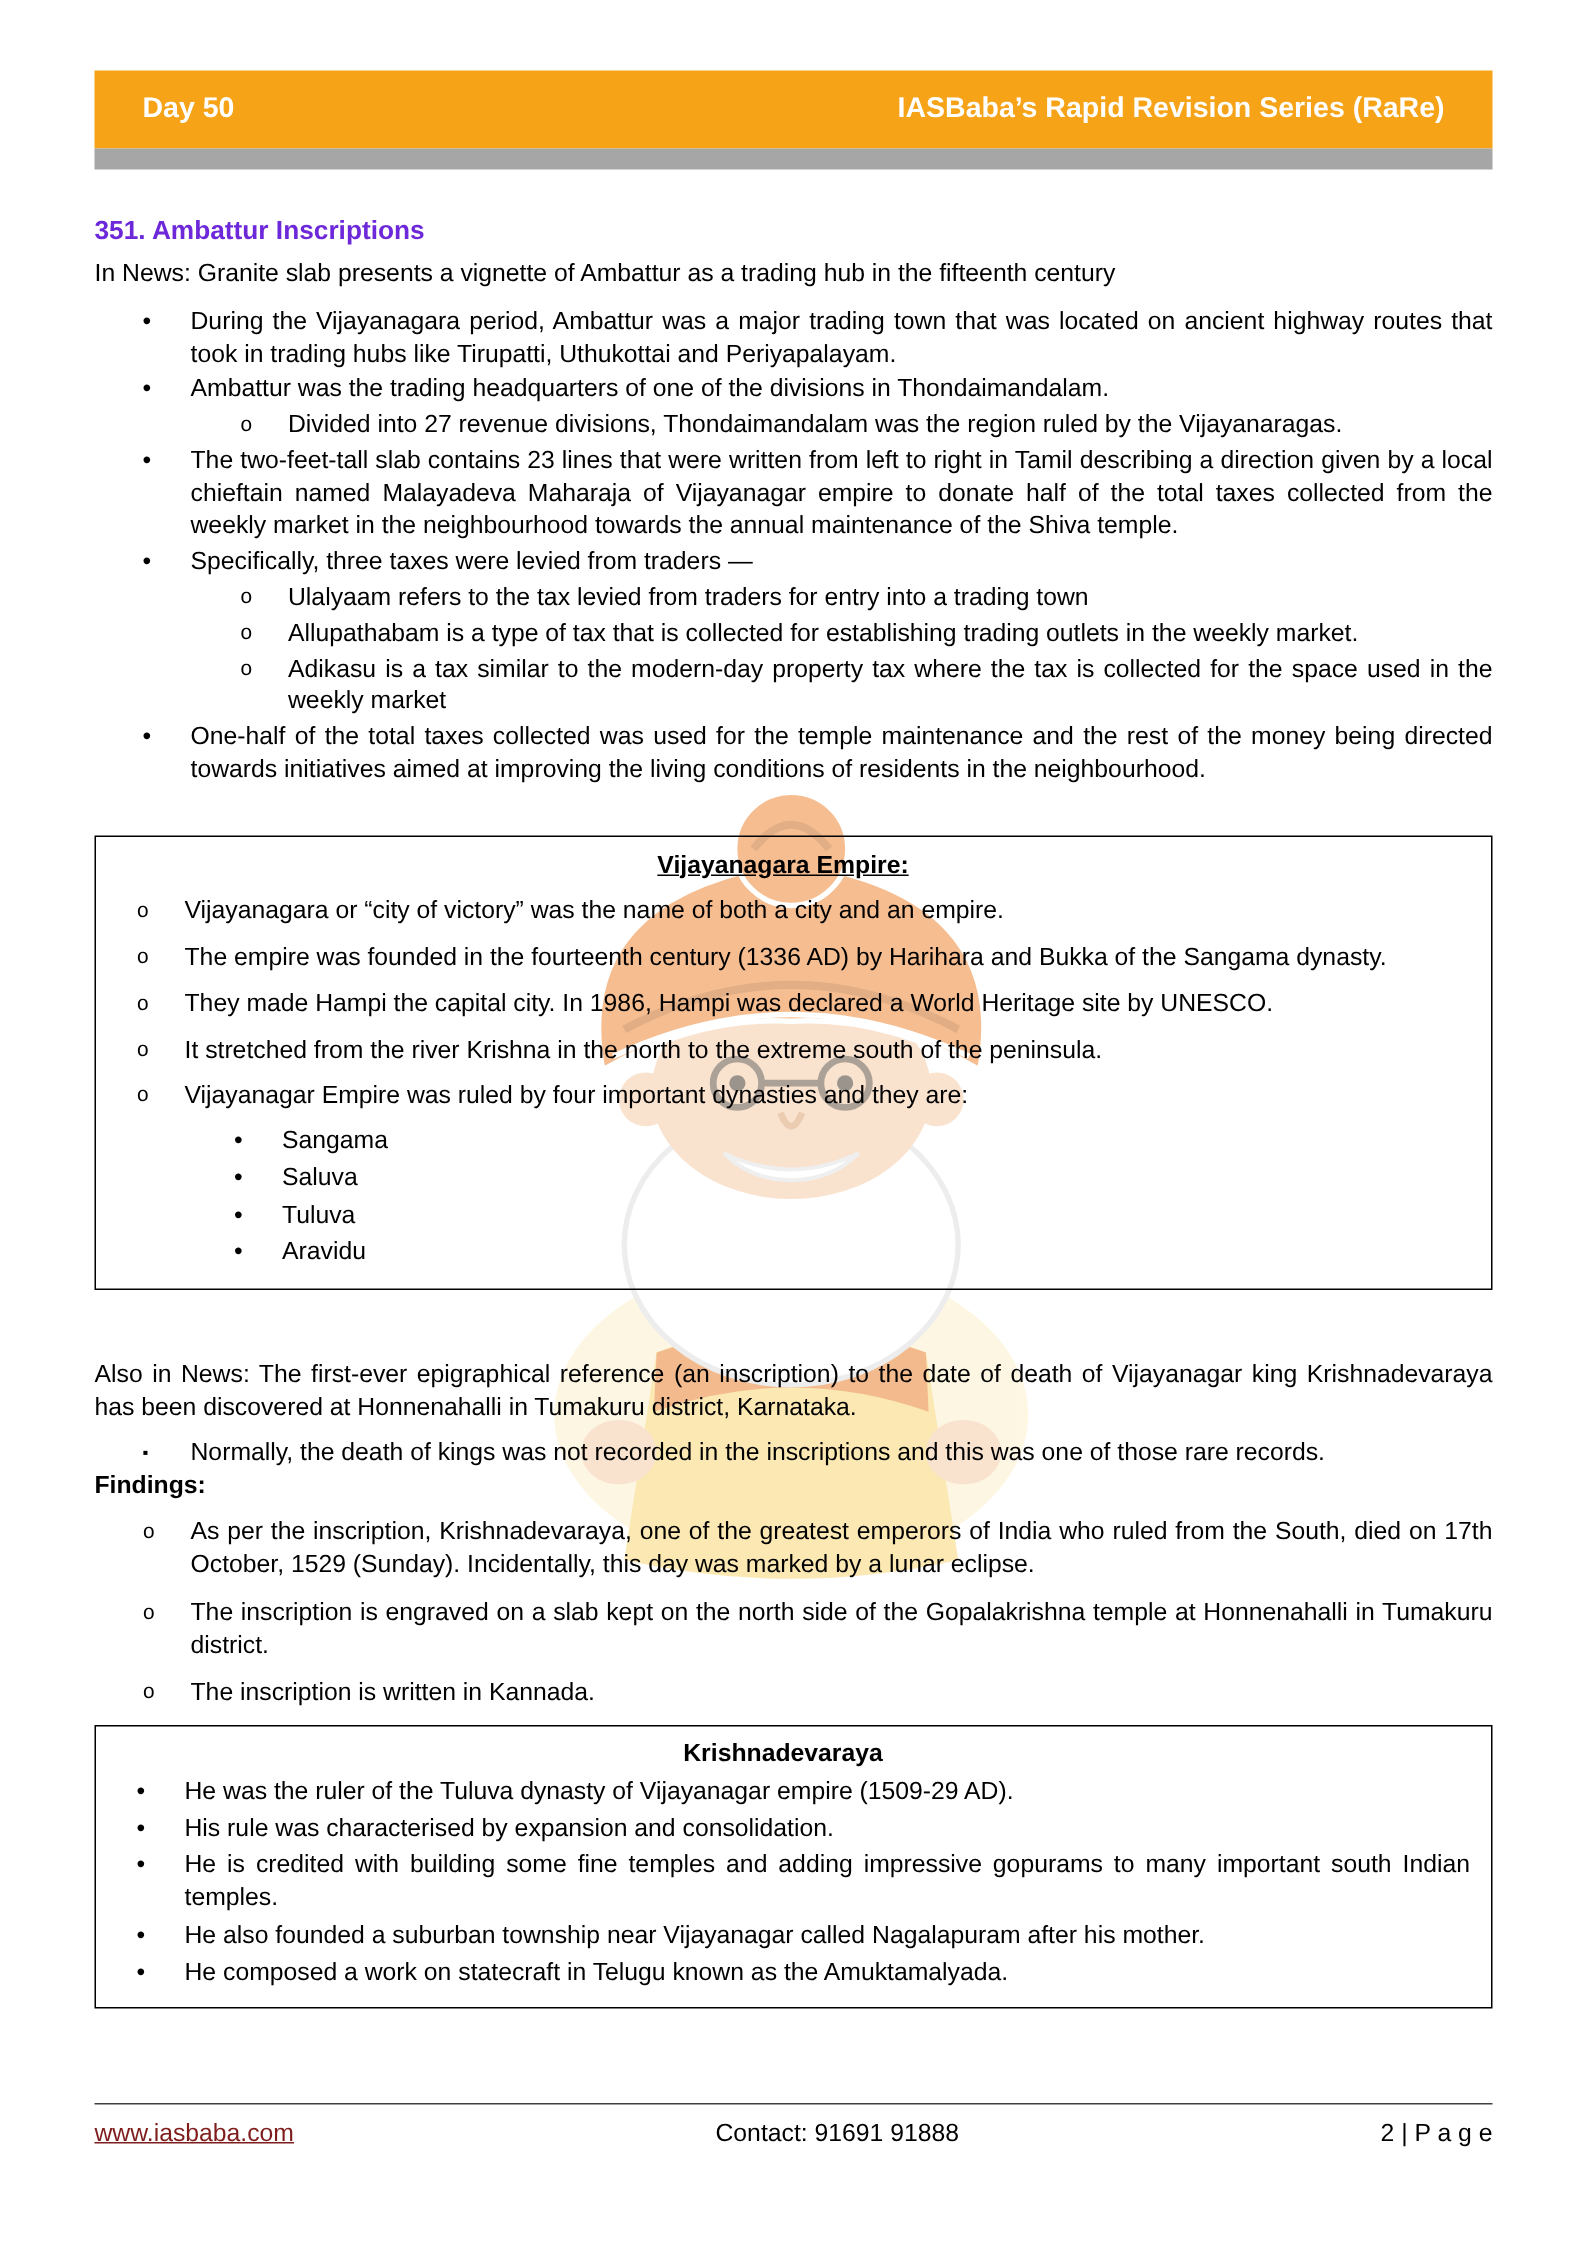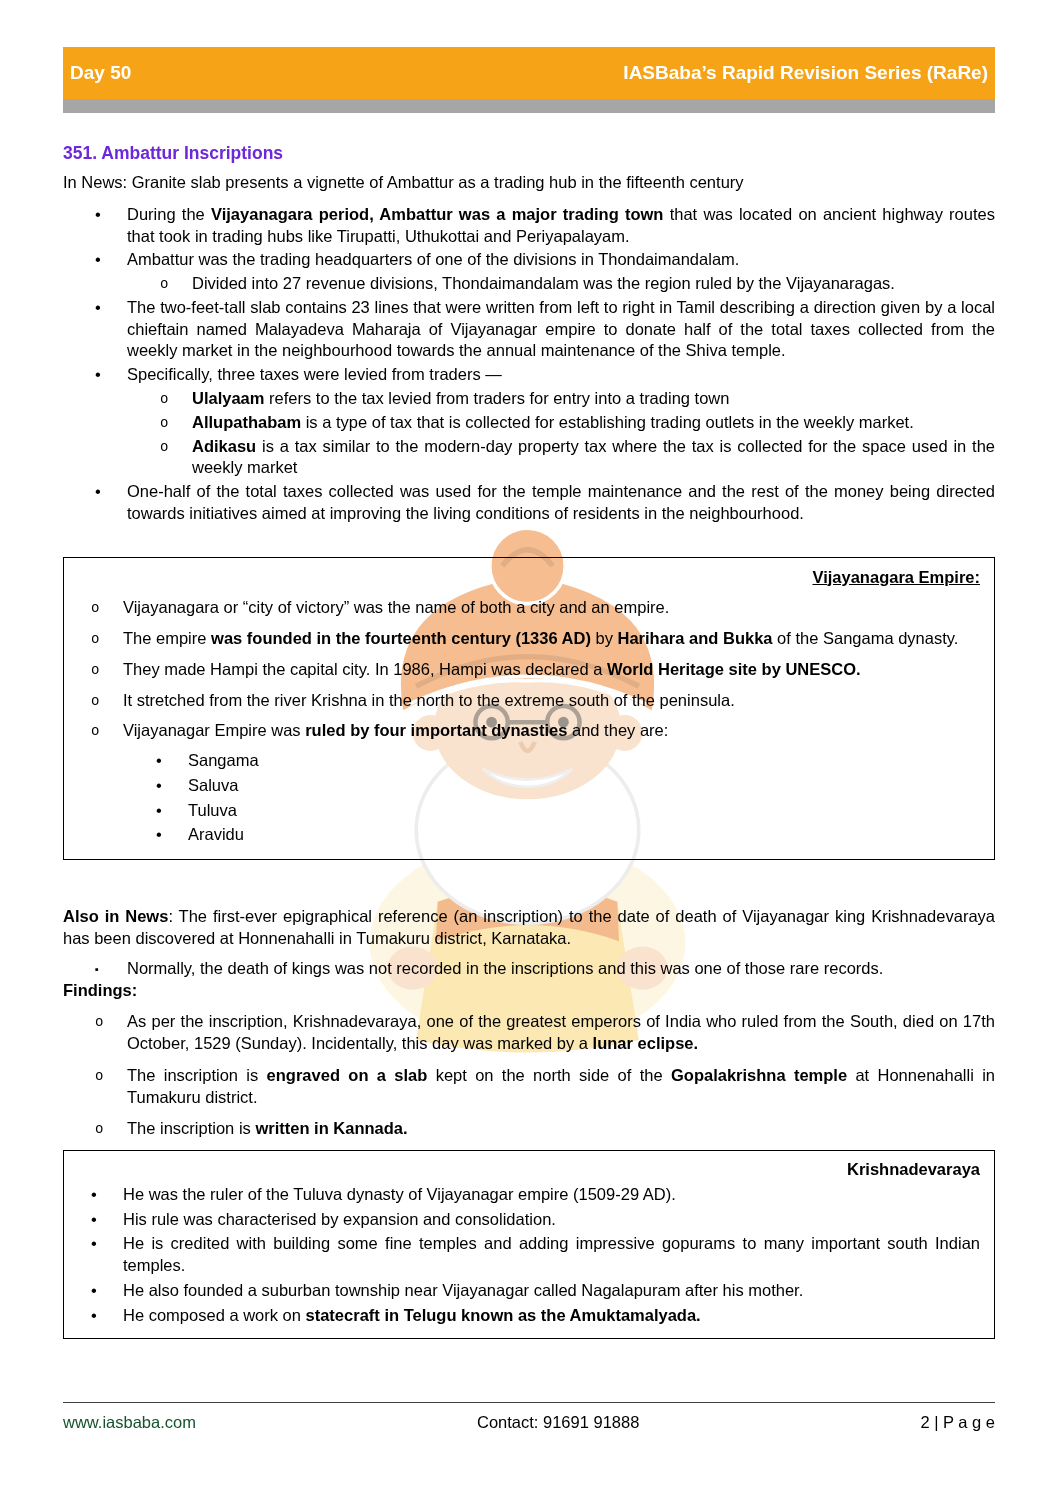--- a/index.html
+++ b/index.html
@@ -27,42 +27,42 @@
   .banner {
     margin-top: 47px;
     height: 52px;
     background: #F6A318;
     color: #ffffff;
     font-weight: bold;
     font-size: 19px;
     display: flex;
     justify-content: space-between;
     align-items: center;
-    padding: 0 7px;
+    padding: 0 32px;
     box-sizing: border-box;
   }
   .banner-shadow { height: 14px; background: #A6A6A6; }
   .title { margin-top: 29px; color: #6d28d9; font-weight: bold; font-size: 17.5px; }
   .para { margin: 7px 0 0 0; text-align: justify; }
   .list { margin-top: 10px; }
   .li { display: flex; margin-top: 2px; }
   .mk { flex: 0 0 32px; width: 32px; }
   .mko { font-family: "Liberation Mono", monospace; font-size: 14px; padding-top: 2px; }
   .mks { font-size: 11px; padding-top: 4px; }
   .lvl1 { padding-left: 32px; }
   .lvl2 { padding-left: 97px; }
   .txt { flex: 1; text-align: justify; }
-  .b { font-weight: bold; }
+  .b { font-weight: normal; }
   .box {
     margin-top: 32px;
     border: 1px solid #000000;
     padding: 9px 14px 13px 0;
     background: transparent;
   }
-  .box-title { text-align: right; font-weight: bold; }
+  .box-title { text-align: center; font-weight: bold; }
   .u { text-decoration: underline; }
   .box .bi { padding-left: 27px; margin-top: 9px; }
   .box .dyn { padding-left: 92px; margin-top: 3px; }
   .box .dyn.first { margin-top: 8px; }
   .also { margin-top: 46px; }
   .subsq { margin-top: 8px; }
   .findings-label { font-weight: bold; }
   .fi { padding-left: 32px; margin-top: 10px; }
   .box2 { margin-top: 10px; padding: 8px 14px 12px 0; }
   .box2 .bi { margin-top: 3px; }
@@ -72,21 +72,21 @@
     left: 63px;
     width: 932px;
     border-top: 1px solid #404040;
     padding-top: 9px;
     display: flex;
     justify-content: space-between;
     align-items: baseline;
     font-size: 16.5px;
     z-index: 1;
   }
-  .footer a { color: #14532d; cursor: pointer; }
+  .footer a { color: #7f1d1d; text-decoration: underline; cursor: pointer; }
 </style>
 </head>
 <body>
 
 <div class="page">
 
   <svg class="watermark" viewBox="0 0 220 300" aria-hidden="true">
     <g opacity="0.5">
       <ellipse cx="110" cy="238" rx="88" ry="58" fill="#FBEFC9"></ellipse>
       <path d="M60 215 Q110 195 160 215 L172 292 Q110 306 48 292 Z" fill="#F8D26A"></path>

